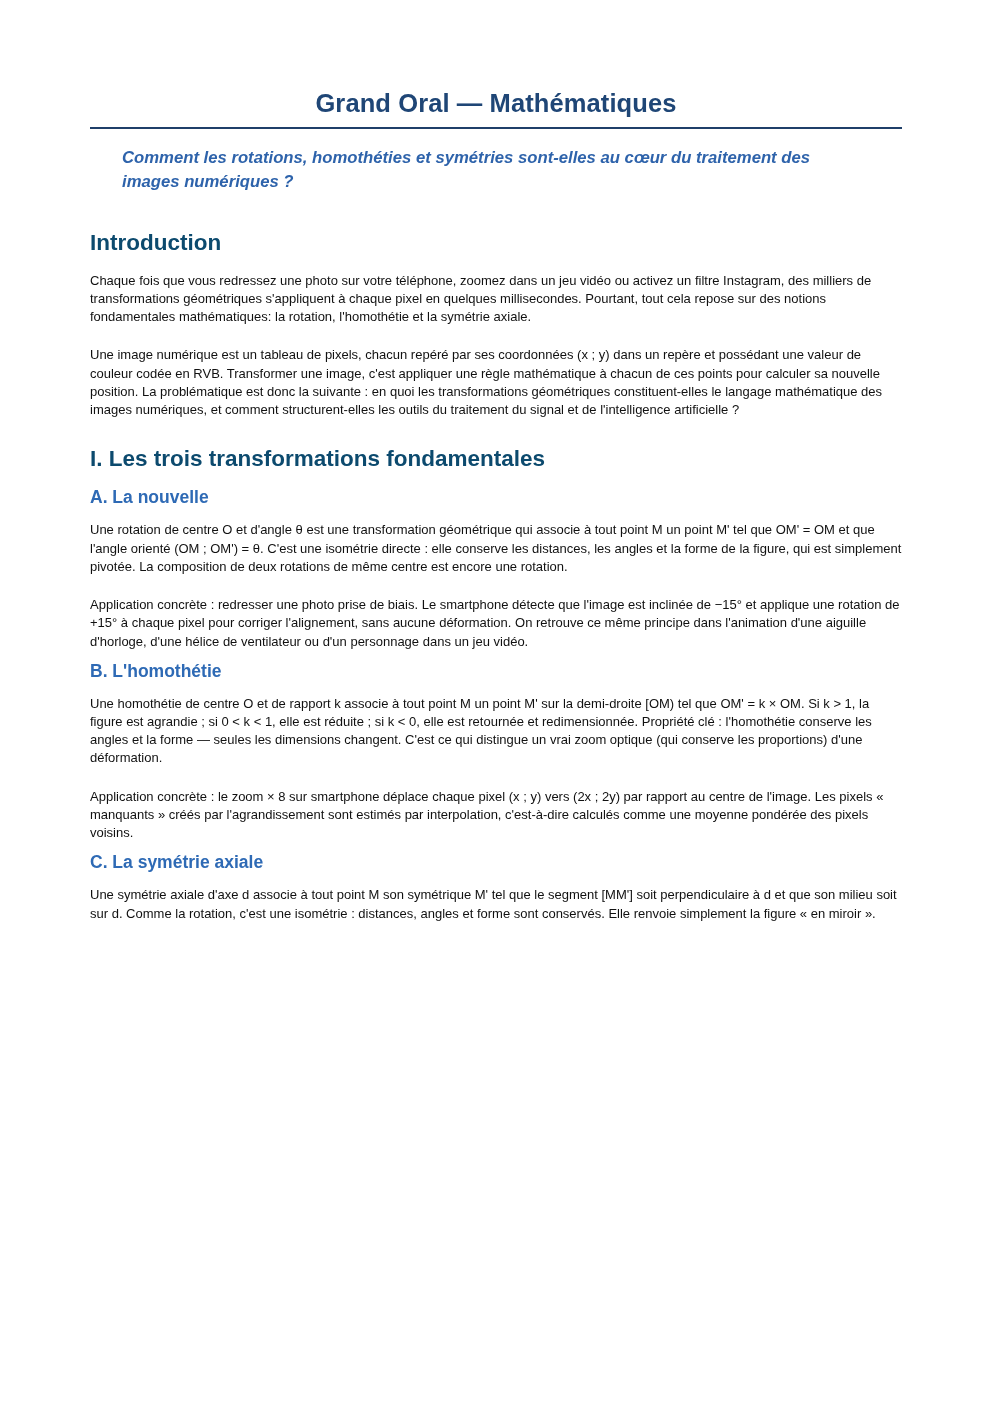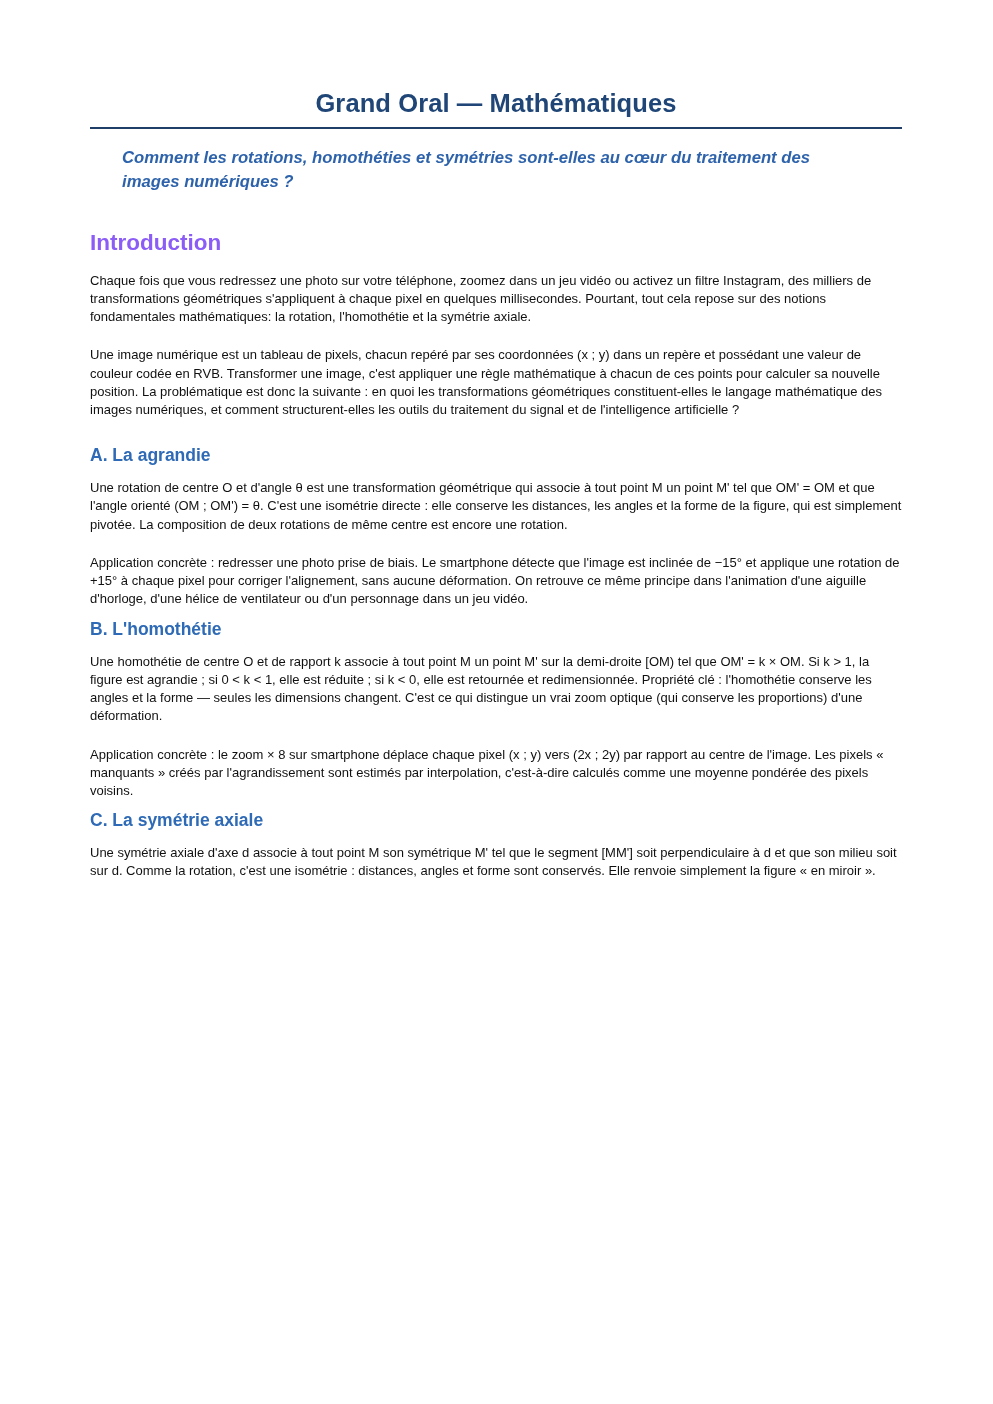--- a/index.html
+++ b/index.html
@@ -46,21 +46,21 @@
     font-style: italic;
     line-height: 1.42;
     text-align: left;
     color: #2e63ab;
   }
   h2.section-title {
     margin: 0 0 14px 0;
     font-size: 22.5px;
     font-weight: bold;
     line-height: 1.25;
-    color: #8b5cf6;
+    color: #0c4a6e;
   }
   h3.subsection-title {
     margin: 0 0 12px 0;
     font-size: 17.5px;
     font-weight: bold;
     line-height: 1.25;
     color: #2e6ab5;
   }
   p.body-text {
     margin: 0 0 20px 0;
@@ -86,23 +86,24 @@
 
   <div class="doc-subtitle">Comment les rotations, homothéties et symétries sont-elles au cœur du traitement des images numériques ?</div>
 
   <section class="block intro-block">
     <h2 class="section-title">Introduction</h2>
     <p class="body-text">Chaque fois que vous redressez une photo sur votre téléphone, zoomez dans un jeu vidéo ou activez un filtre Instagram, des milliers de transformations géométriques s'appliquent à chaque pixel en quelques millisecondes. Pourtant, tout cela repose sur des notions fondamentales mathématiques: la rotation, l'homothétie et la symétrie axiale.</p>
     <p class="body-text">Une image numérique est un tableau de pixels, chacun repéré par ses coordonnées (x ; y) dans un repère et possédant une valeur de couleur codée en RVB. Transformer une image, c'est appliquer une règle mathématique à chacun de ces points pour calculer sa nouvelle position. La problématique est donc la suivante : en quoi les transformations géométriques constituent-elles le langage mathématique des images numériques, et comment structurent-elles les outils du traitement du signal et de l'intelligence artificielle ?</p>
   </section>
 
   <section class="block section-block">
+    <h2 class="section-title">I. Les trois transformations fondamentales</h2>
 
     <div class="sub-block">
-      <h3 class="subsection-title">A. La agrandie</h3>
+      <h3 class="subsection-title">A. La nouvelle</h3>
       <p class="body-text">Une rotation de centre O et d'angle θ est une transformation géométrique qui associe à tout point M un point M' tel que OM' = OM et que l'angle orienté (OM ; OM') = θ. C'est une isométrie directe : elle conserve les distances, les angles et la forme de la figure, qui est simplement pivotée. La composition de deux rotations de même centre est encore une rotation.</p>
       <p class="body-text">Application concrète : redresser une photo prise de biais. Le smartphone détecte que l'image est inclinée de −15° et applique une rotation de +15° à chaque pixel pour corriger l'alignement, sans aucune déformation. On retrouve ce même principe dans l'animation d'une aiguille d'horloge, d'une hélice de ventilateur ou d'un personnage dans un jeu vidéo.</p>
     </div>
 
     <div class="sub-block">
       <h3 class="subsection-title">B. L'homothétie</h3>
       <p class="body-text">Une homothétie de centre O et de rapport k associe à tout point M un point M' sur la demi-droite [OM) tel que OM' = k × OM. Si k &gt; 1, la figure est agrandie ; si 0 &lt; k &lt; 1, elle est réduite ; si k &lt; 0, elle est retournée et redimensionnée. Propriété clé : l'homothétie conserve les angles et la forme — seules les dimensions changent. C'est ce qui distingue un vrai zoom optique (qui conserve les proportions) d'une déformation.</p>
       <p class="body-text">Application concrète : le zoom × 8 sur smartphone déplace chaque pixel (x ; y) vers (2x ; 2y) par rapport au centre de l'image. Les pixels « manquants » créés par l'agrandissement sont estimés par interpolation, c'est-à-dire calculés comme une moyenne pondérée des pixels voisins.</p>
     </div>
 

